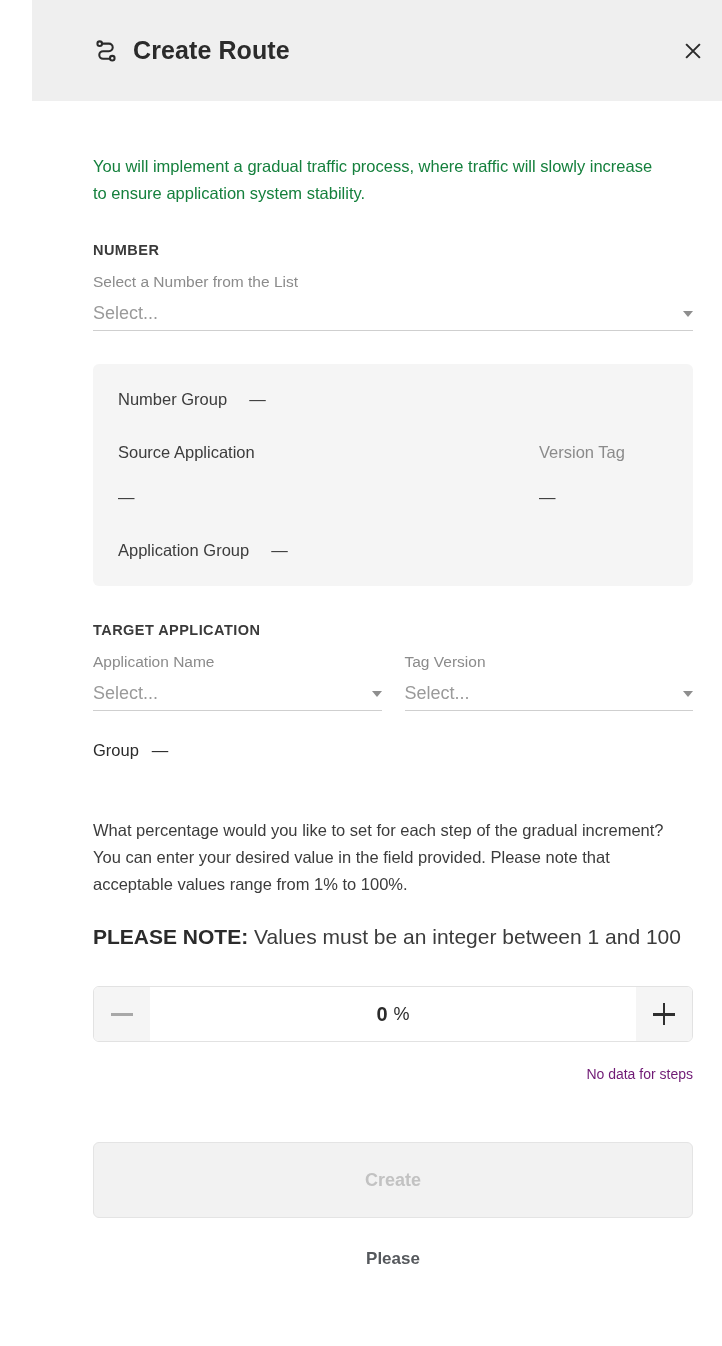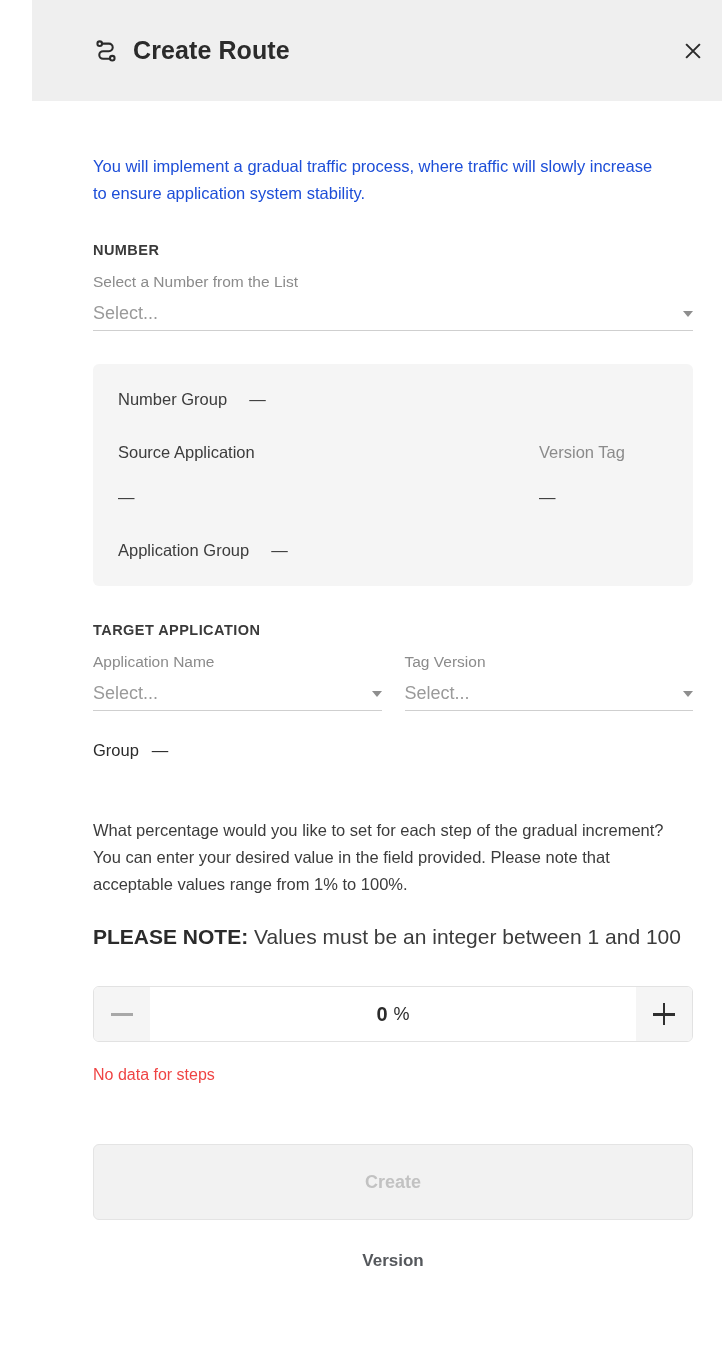--- a/index.html
+++ b/index.html
@@ -63,21 +63,21 @@
 
   
   .body {
     padding: 0 61px;
   }
 
   .intro {
     margin-top: 52px;
     font-size: 16.5px;
     line-height: 1.62;
-    color: #1d4ed8;
+    color: #15803d;
     max-width: 560px;
   }
 
   .section-label {
     margin-top: 36px;
     font-size: 14.5px;
     font-weight: bold;
     letter-spacing: 0.45px;
     color: #3a3a3a;
     text-transform: uppercase;
@@ -255,23 +255,23 @@
     font-weight: bold;
     color: #2b2b2b;
   }
   .step-unit {
     font-size: 18px;
     color: #2b2b2b;
   }
 
   .no-data {
     margin-top: 24px;
-    text-align: left;
-    font-size: 16px;
-    color: #ef4444;
+    text-align: right;
+    font-size: 14px;
+    color: #701a75;
   }
 
   
   .create-btn {
     margin-top: 60px;
     width: 100%;
     height: 76px;
     background: #f2f2f2;
     border: 1px solid #e4e4e4;
     border-radius: 6px;
@@ -401,16 +401,16 @@
       <button class="step-btn">
         <span class="step-plus-glyph"></span>
       </button>
     </div>
 
     <div class="no-data">No data for steps</div>
 
     
     <button class="create-btn">Create</button>
 
-    <button class="cancel-btn">Version</button>
+    <button class="cancel-btn">Please</button>
 
   </div>
 </div>
 
 </body></html>

